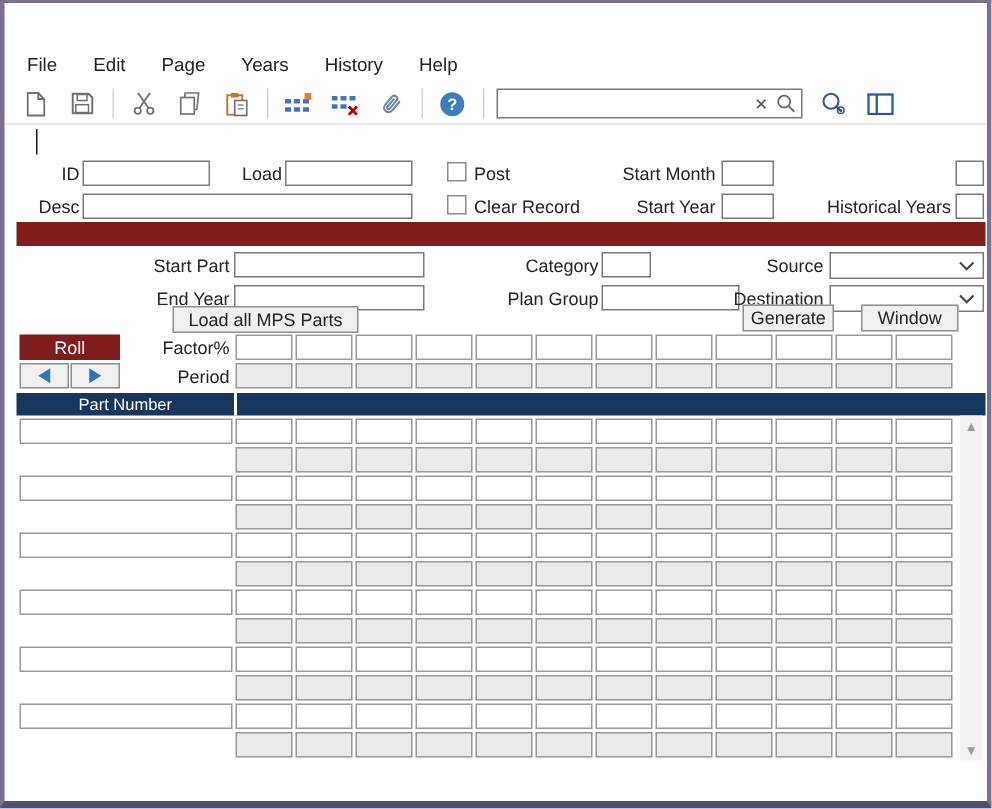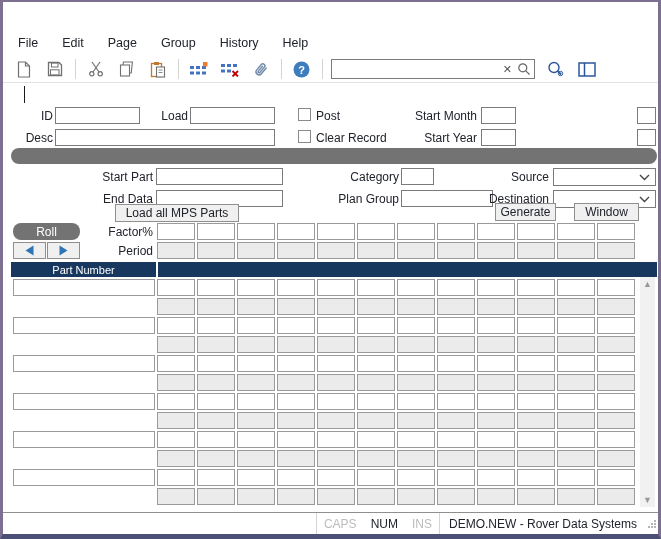--- a/index.html
+++ b/index.html
@@ -22,21 +22,21 @@
   .search-wrap { width:204px; height:20px; border:1px solid #7a7a7a; display:flex; align-items:center; background:#fff; margin-right:9px; }
   .search-input { flex:1; min-width:0; border:none; outline:none; font-size:12px; padding:0 4px; font-family:"Liberation Sans",sans-serif; }
   .search-x { font-size:11px; color:#555; padding:0 5px; }
   
   .lbl { position:absolute; font-size:12px; text-align:right; white-space:nowrap; height:15px; }
   .lbl-l { text-align:left; }
   .inp { position:absolute; height:17px; border:1px solid #7a7a7a; background:#fff; font-size:12px; padding:0 2px; font-family:"Liberation Sans",sans-serif; outline:none; }
   .chk { position:absolute; width:13px; height:13px; border:1px solid #8a8a8a; background:#fff; }
   .sel { position:absolute; height:18px; border:1px solid #7a7a7a; background:#fff; display:flex; align-items:center; justify-content:flex-end; padding-right:5px; }
   .btn { position:absolute; background:#f0f0f0; border:1px solid #8f8f8f; font-size:12px; display:flex; align-items:center; justify-content:center; font-family:"Liberation Sans",sans-serif; color:#20232b; }
-  .bar { position:absolute; background:#737373;border-radius:8px; }
+  .bar { position:absolute; background:#7f1d1d; }
   .bar-label { color:#fff; font-size:12px; display:flex; align-items:center; justify-content:center; }
   .cell { position:absolute; width:38px; height:17px; border:1px solid #9a9a9a; background:#fff; }
   .cell.gray { background:#ebebeb; }
   .caret { position:absolute; left:21px; top:84px; width:1px; height:17px; background:#1a1a1a; }
   
   .thead { position:absolute; left:8px; top:260px; width:646px; height:15px; background:#17375e; display:flex; color:#fff; font-size:11px; align-items:center; }
   .th-part { width:145px; text-align:center; }
   .th-gap { width:2px; height:100%; background:#fff; }
   .th-qty { flex:1; text-align:center; }
   
@@ -53,21 +53,21 @@
 </head>
 <body>
 
 <div class="window">
 
 
   <div class="menubar">
     <span class="menu-item">File</span>
     <span class="menu-item">Edit</span>
     <span class="menu-item">Page</span>
-    <span class="menu-item">Group</span>
+    <span class="menu-item">Years</span>
     <span class="menu-item">History</span>
     <span class="menu-item">Help</span>
   </div>
 
   <div class="toolbar">
     <div class="tb-icon">
         <svg width="15" height="17" viewBox="0 0 15 17">
           <path d="M2.5 1 h7 l4 4 v11 h-11 z" fill="#fff" stroke="#707070" stroke-width="1.2"></path>
           <path d="M9.5 1 v4 h4" fill="none" stroke="#707070" stroke-width="1.2"></path>
         </svg>
@@ -177,36 +177,37 @@
   <div class="lbl" style="left:394px;top:107px;width:80px">Start Month</div>
   <input class="inp" style="left: 478px; top: 105px; width: 35px;">
   <input class="inp" style="left: 634px; top: 105px; width: 19px;">
 
   <div class="lbl" style="left:10px;top:129px;width:40px">Desc</div>
   <input class="inp" style="left: 52px; top: 127px; width: 220px;">
   <div class="chk" style="left:295px;top:128px"></div>
   <div class="lbl lbl-l" style="left:313px;top:129px;width:90px">Clear Record</div>
   <div class="lbl" style="left:394px;top:129px;width:80px">Start Year</div>
   <input class="inp" style="left: 478px; top: 127px; width: 35px;">
+  <div class="lbl" style="left:521px;top:129px;width:110px">Historical Years</div>
   <input class="inp" style="left: 634px; top: 127px; width: 19px;">
 
   <div class="bar" style="left:8px;top:146px;width:646px;height:16px"></div>
 
   <div class="lbl" style="left:60px;top:168px;width:90px">Start Part</div>
   <input class="inp" style="left: 153px; top: 166px; width: 127px;">
   <div class="lbl" style="left:326px;top:168px;width:70px">Category</div>
   <input class="inp" style="left: 398px; top: 166px; width: 33px;">
   <div class="lbl" style="left:476px;top:168px;width:70px">Source</div>
   <div class="sel" style="left:550px;top:166px;width:103px">
       <svg width="11" height="7" viewBox="0 0 11 7">
         <path d="M1 1 L5.5 5.5 L10 1" fill="none" stroke="#444" stroke-width="1.4"></path>
       </svg>
     </div>
 
-  <div class="lbl" style="left:60px;top:190px;width:90px">End Data</div>
+  <div class="lbl" style="left:60px;top:190px;width:90px">End Year</div>
   <input class="inp" style="left: 153px; top: 188px; width: 127px;">
   <div class="lbl" style="left:326px;top:190px;width:70px">Plan Group</div>
   <input class="inp" style="left: 398px; top: 188px; width: 92px;">
   <div class="lbl" style="left:476px;top:190px;width:70px">Destination</div>
   <div class="sel" style="left:550px;top:188px;width:103px">
       <svg width="11" height="7" viewBox="0 0 11 7">
         <path d="M1 1 L5.5 5.5 L10 1" fill="none" stroke="#444" stroke-width="1.4"></path>
       </svg>
     </div>
 
@@ -413,34 +414,14 @@
       <div class="cell gray" style="left: 554px; top: 209px;"></div>
       <div class="cell" style="left: 594px; top: 190px;"></div>
       <div class="cell gray" style="left: 594px; top: 209px;"></div>
     </div>
 
   <div class="vscroll">
     <span class="scroll-arrow">▲</span>
     <span class="scroll-arrow">▼</span>
   </div>
 
-  <div class="statusbar">
-    <span class="sb-div"></span>
-    <span class="sb-key sb-dim">CAPS</span>
-    <span class="sb-key">NUM</span>
-    <span class="sb-key sb-dim">INS</span>
-    <span class="sb-div"></span>
-    <span class="sb-session">DEMO.NEW - Rover Data Systems</span>
-    <span class="grip">
-        <svg width="11" height="11" viewBox="0 0 11 11">
-          <g fill="#b5b5b5">
-            <rect x="8" y="2" width="2" height="2"></rect>
-            <rect x="5" y="5" width="2" height="2"></rect>
-            <rect x="8" y="5" width="2" height="2"></rect>
-            <rect x="2" y="8" width="2" height="2"></rect>
-            <rect x="5" y="8" width="2" height="2"></rect>
-            <rect x="8" y="8" width="2" height="2"></rect>
-          </g>
-        </svg>
-      </span>
-  </div>
 
 </div>
 
 </body></html>

